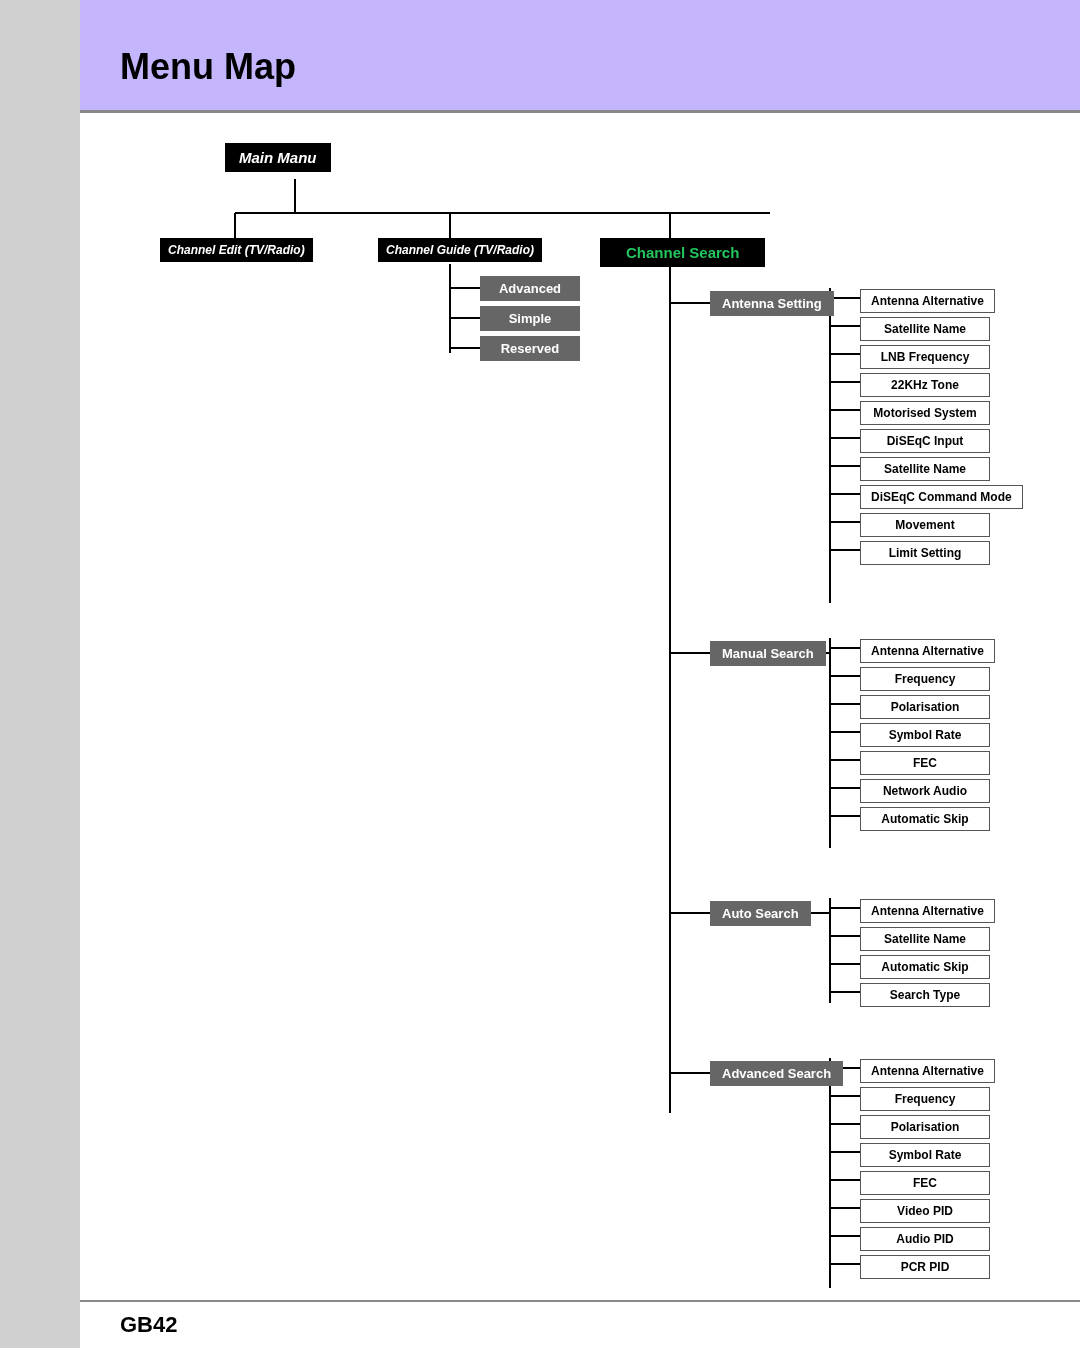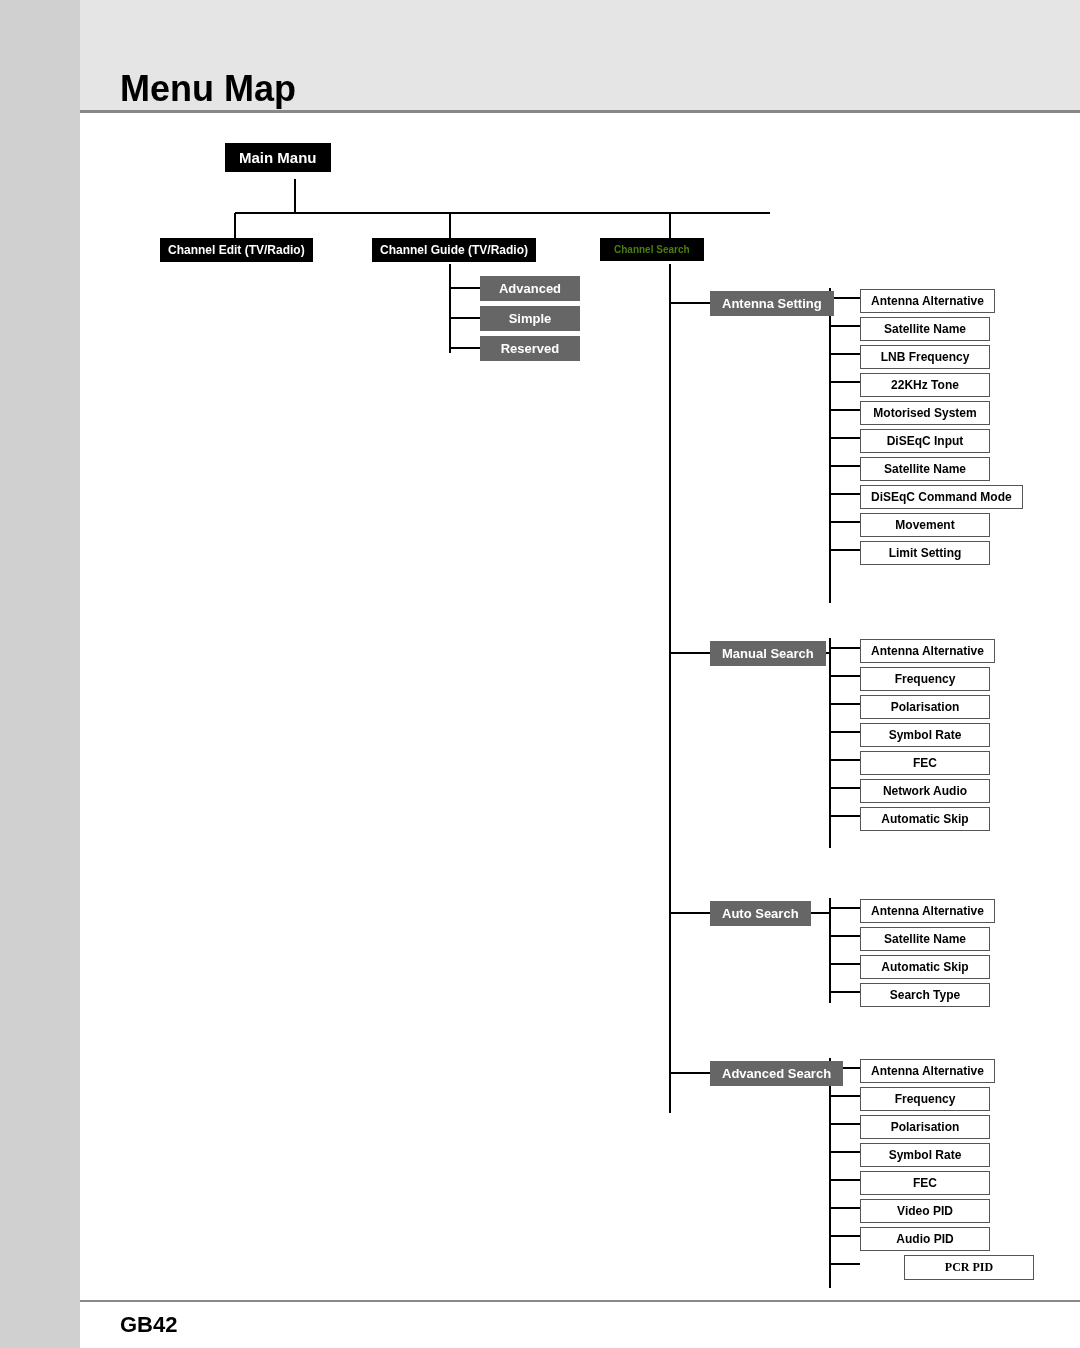--- a/index.html
+++ b/index.html
@@ -19,24 +19,24 @@
       height: 1348px;
       background: #d0d0d0;
     }
 
     
     .header {
       position: absolute;
       left: 80px; top: 0;
       right: 0;
       height: 110px;
-      background: #e5e5e5;
+      background: #c4b5fd;
       display: flex;
       align-items: flex-end;
-      padding-bottom: 0;
+      padding-bottom: 22px;
       padding-left: 40px;
     }
 
     .header-title {
       font-size: 36px;
       font-weight: bold;
       color: #000;
     }
 
     
@@ -60,20 +60,21 @@
 
     
     .node-black {
       background: #000;
       color: #fff;
       font-weight: bold;
       font-size: 15px;
       padding: 6px 14px;
       display: inline-block;
       white-space: nowrap;
+      font-style: italic;
     }
 
     .node-dark-grey {
       background: #666;
       color: #fff;
       font-weight: bold;
       font-size: 13px;
       padding: 5px 12px;
       display: inline-block;
       white-space: nowrap;
@@ -89,24 +90,24 @@
       padding: 4px 10px;
       display: inline-block;
       white-space: nowrap;
       border: 1.5px solid #555;
       min-width: 130px;
       text-align: center;
     }
 
     .node-channel-search {
       background: #000;
-      color: #4d7c0f;
-      font-weight: bold;
-      font-size: 10px;
-      padding: 6px 14px;
+      color: #22c55e;
+      font-weight: bold;
+      font-size: 15px;
+      padding: 6px 26px;
       display: inline-block;
       white-space: nowrap;
     }
 
     
     .connectors-svg {
       position: absolute;
       top: 0; left: 0;
       pointer-events: none;
     }
@@ -222,21 +223,21 @@
   </svg>
 
   <div class="pos" style="left:145px;top:30px;">
     <span class="node-black">Main Manu</span>
   </div>
 
   <div class="pos" style="left:80px;top:125px;text-align:right;">
     <span class="node-black" style="font-size:12px;padding:5px 8px;">Channel Edit (TV/Radio)</span>
   </div>
 
-  <div class="pos" style="left:292px;top:125px;">
+  <div class="pos" style="left:298px;top:125px;">
     <span class="node-black" style="font-size:12px;padding:5px 8px;">Channel Guide (TV/Radio)</span>
   </div>
 
   <div class="pos" style="left:520px;top:125px;">
     <span class="node-channel-search">Channel Search</span>
   </div>
 
   <div class="pos" style="left:400px;top:163px;">
     <span class="node-dark-grey">Advanced</span>
   </div>
@@ -343,20 +344,20 @@
   </div>
   <div class="pos" style="left:780px;top:1058px;">
     <span class="node-white">FEC</span>
   </div>
   <div class="pos" style="left:780px;top:1086px;border-radius:11px;">
     <span class="node-white">Video PID</span>
   </div>
   <div class="pos" style="left:780px;top:1114px;">
     <span class="node-white">Audio PID</span>
   </div>
-  <div class="pos" style="left:824px;top:1142px;font-family:Liberation Serif, serif;">
+  <div class="pos" style="left:780px;top:1142px;">
     <span class="node-white">PCR PID</span>
   </div>
 </div>
 
 <div class="footer">
   <span class="footer-text">GB42</span>
 </div>
 
 </body></html>

